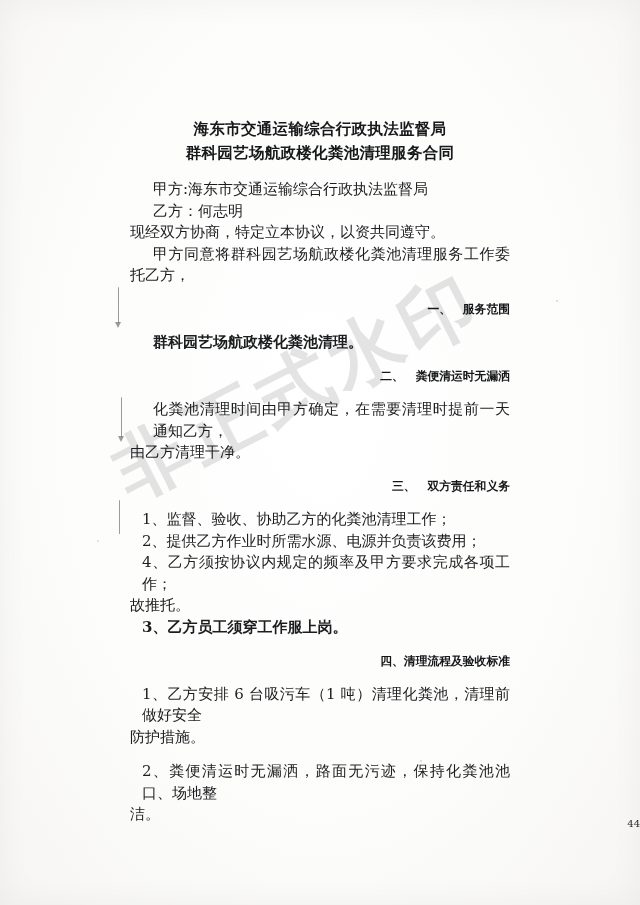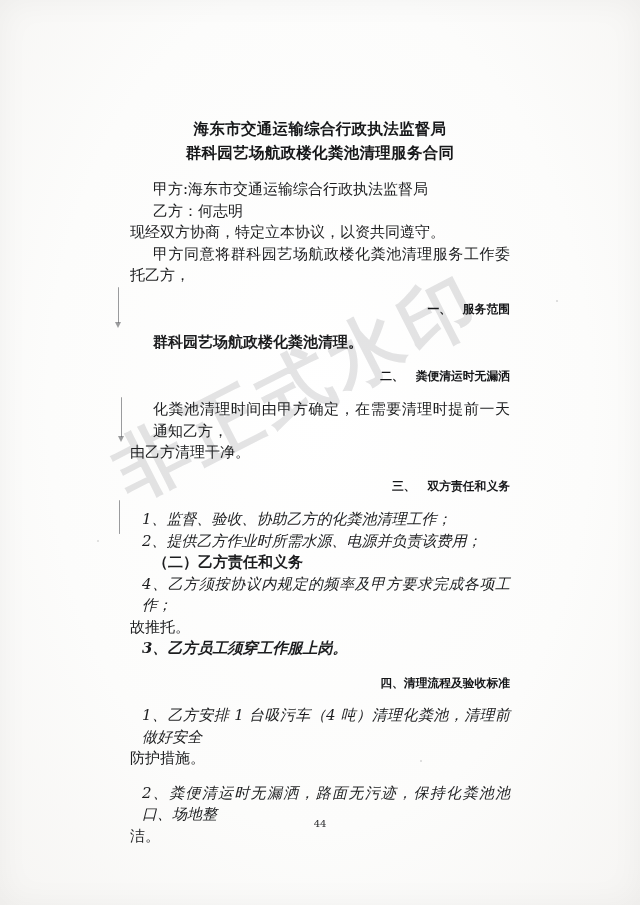--- a/index.html
+++ b/index.html
@@ -62,39 +62,39 @@
     line-height: 21.5px;
     color: #1c1d1f;
     margin: 0;
     text-align: justify;
   }
   .gap-top {
     margin-top: 13px;
   }
   .indent1 { text-indent: 23px; }
   .indent2 { padding-left: 23px; text-indent: 0; }
-  .indent-num { padding-left: 12px; text-indent: 0; font-style: italic; }
+  .indent-num { padding-left: 12px; text-indent: 0; }
   .bold {
     font-weight: bold;
   }
   .section-head {
     font-family: "DejaVu Serif", serif;
     font-size: 11.8px;
     font-weight: bold;
     line-height: 22px;
     color: #161719;
     padding-left: 23px;
     text-align: right;
   }
   .page-number {
     position: absolute;
     left: 0;
     right: 0;
     top: 818px;
-    text-align: center;
+    text-align: right;
     font-family: "DejaVu Serif", serif;
     font-size: 10px;
     color: #2a2b2d;
   }
   
   #watermark {
     position: absolute;
     left: 150px;
     top: 330px;
     width: 400px;
@@ -170,27 +170,26 @@
     <p class="section-head">一、　服务范围</p>
     <p class="para indent2 bold">群科园艺场航政楼化粪池清理。</p>
 
     <p class="section-head">二、　粪便清运时无漏洒</p>
     <p class="para indent2">化粪池清理时间由甲方确定，在需要清理时提前一天通知乙方，</p>
     <p class="para">由乙方清理干净。</p>
 
     <p class="section-head">三、　双方责任和义务</p>
     <p class="para indent-num">1、监督、验收、协助乙方的化粪池清理工作；</p>
     <p class="para indent-num">2、提供乙方作业时所需水源、电源并负责该费用；</p>
-    <p class="para indent2 bold">（二）乙方责任和义务</p>
     <p class="para indent-num">4、乙方须按协议内规定的频率及甲方要求完成各项工作；</p>
     <p class="para">故推托。</p>
     <p class="para indent-num bold">3、乙方员工须穿工作服上岗。</p>
 
     <p class="section-head">四、清理流程及验收标准</p>
-    <p class="para indent-num">1、乙方安排 1 台吸污车（4 吨）清理化粪池，清理前做好安全</p>
+    <p class="para indent-num">1、乙方安排 6 台吸污车（1 吨）清理化粪池，清理前做好安全</p>
     <p class="para">防护措施。</p>
     <p class="para indent-num gap-top">2、粪便清运时无漏洒，路面无污迹，保持化粪池池口、场地整</p>
     <p class="para">洁。</p>
 
   </div>
 
   <div class="page-number">44</div>
 
   <div id="scan-edge"></div>
 </div>

